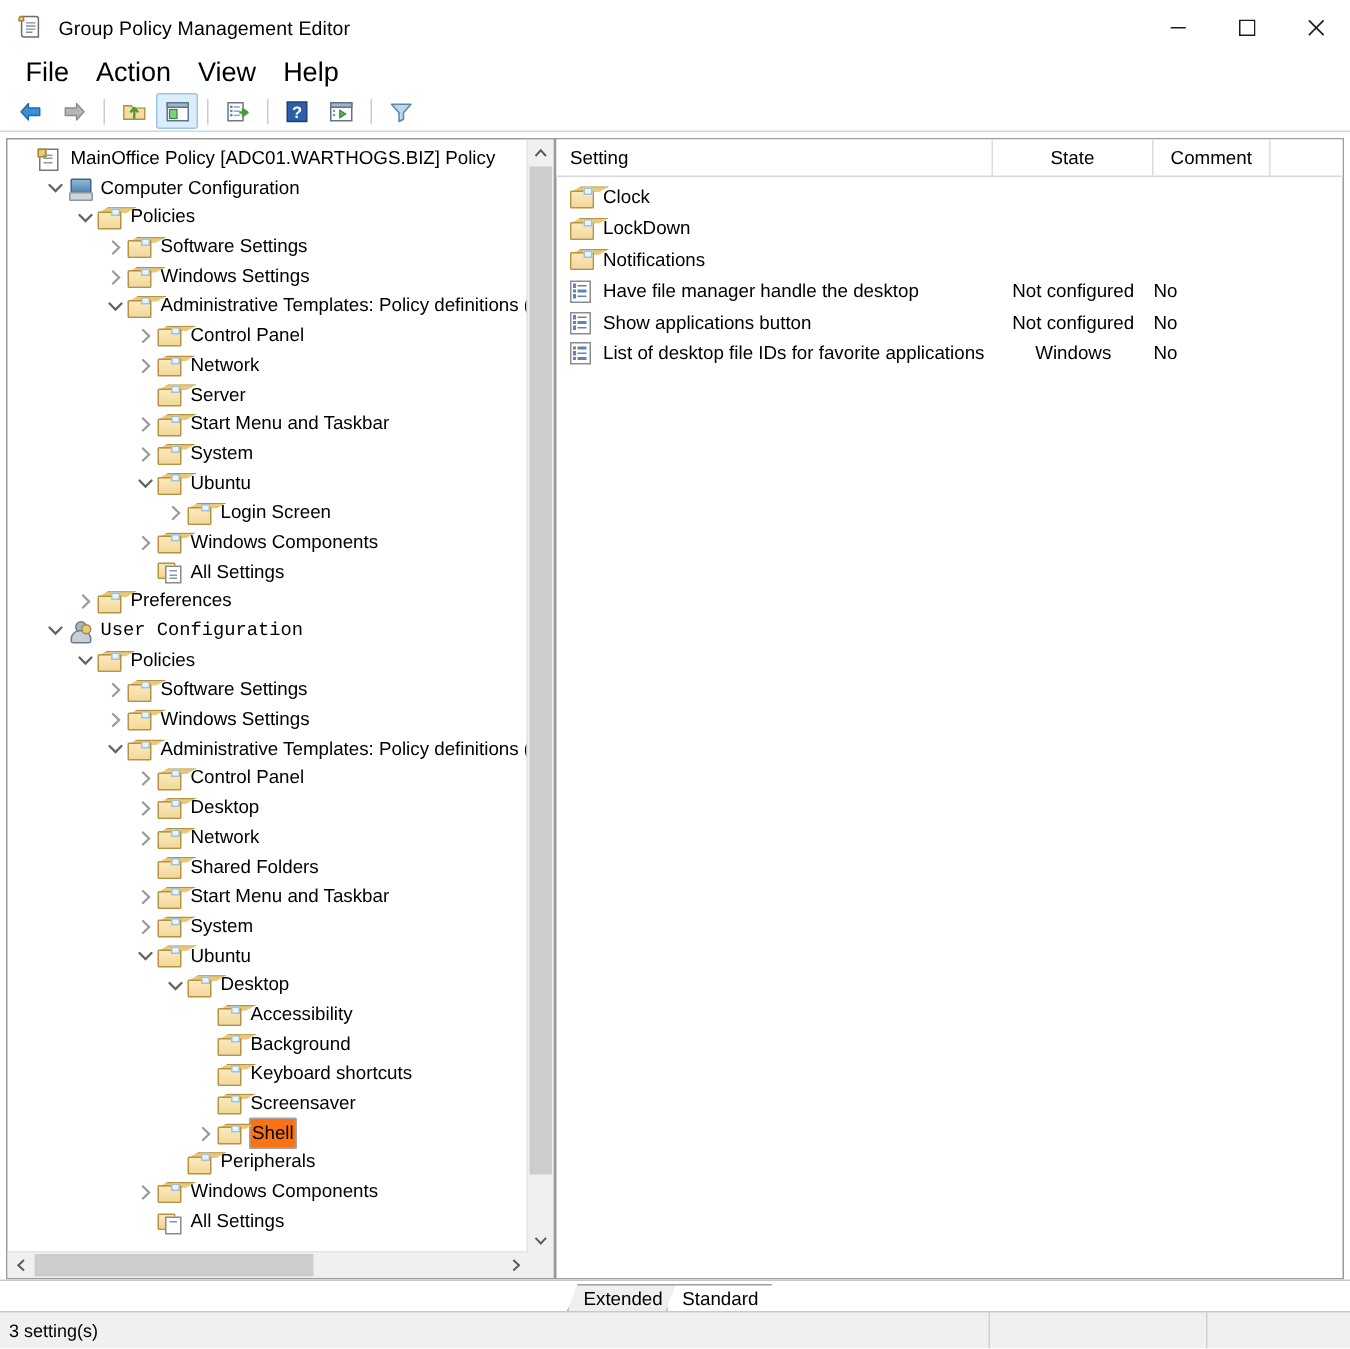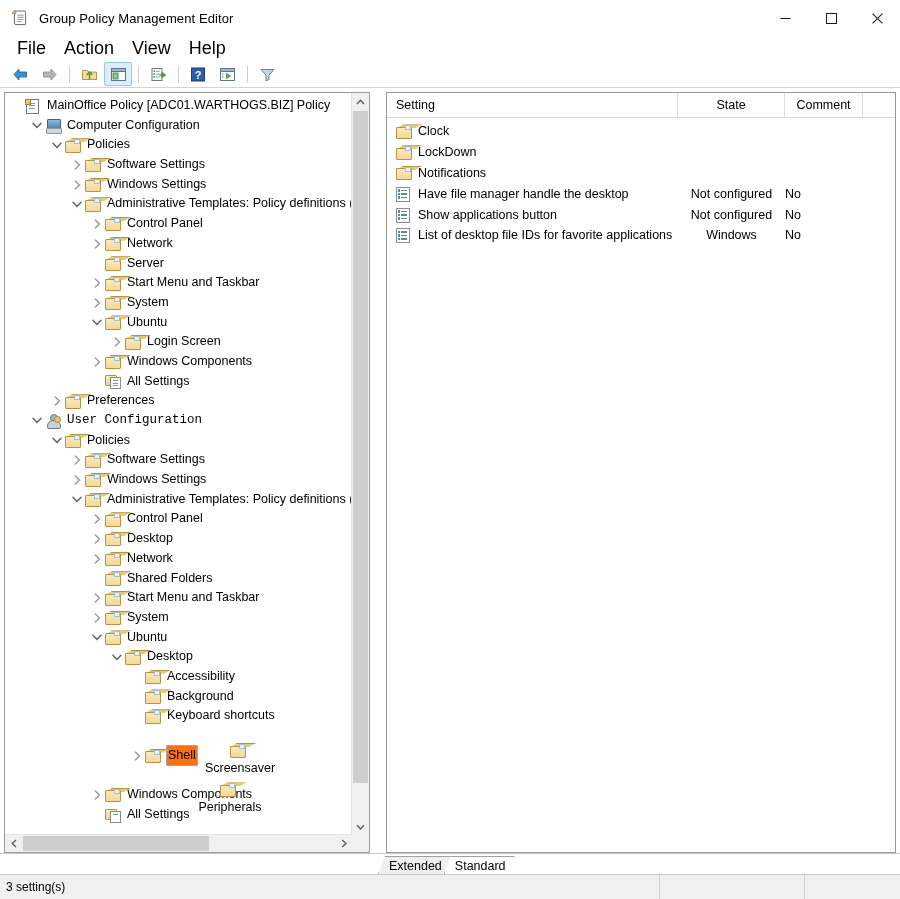--- a/index.html
+++ b/index.html
@@ -26,21 +26,21 @@
   .menu-item{padding:3px 9px;font-size:18px;color:#000;border-radius:1px;}
 
   
   .toolbar{height:26px;flex:0 0 26px;display:flex;align-items:center;padding-left:6px;
            background:#ffffff;border-bottom:1px solid #d5d5d5;}
   .tb-btn{width:26px;height:22px;display:flex;align-items:center;justify-content:center;margin-right:1px;border:1px solid transparent;border-radius:2px;}
   .tb-btn.active{background:#dcedfd;border:1px solid #99c7e8;}
   .tb-sep{width:1px;height:17px;background:#cdcdcd;margin:0 5px;}
 
   
-  .body-area{flex:1 1 auto;display:flex;padding:4px 4px 0 4px;gap:16px;min-height:0;background:#ffffff;}
+  .body-area{flex:1 1 auto;display:flex;padding:4px 4px 0 4px;gap:0;min-height:0;background:#ffffff;}
 
   .pane{border:1px solid #9a9a9a;background:#fff;position:relative;display:flex;flex-direction:column;min-height:0;}
   .tree-pane{width:364px;flex:0 0 364px;}
   .list-pane{flex:1 1 auto;}
 
   
   .tree-viewport{position:relative;flex:1 1 auto;overflow:hidden;}
   .tree-scroll{position:absolute;inset:0;right:17px;bottom:17px;overflow:hidden;}
   .tree-inner{padding-top:3px;}
   .trow{height:19.7px;display:flex;align-items:center;white-space:nowrap;font-size:12.5px;line-height:19.7px;}
@@ -495,35 +495,35 @@
               <div class="trow" style="padding-left: 124px;">
                 <span class="twist"></span>
                 <span class="tico"><span class="ic-folder"><span class="tab"></span><span class="bod"></span><span class="pg"></span></span></span>
                 <span class="tlabel">Background</span>
               </div>
               <div class="trow" style="padding-left: 124px;">
                 <span class="twist"></span>
                 <span class="tico"><span class="ic-folder"><span class="tab"></span><span class="bod"></span><span class="pg"></span></span></span>
                 <span class="tlabel">Keyboard shortcuts</span>
               </div>
-              <div class="trow" style="padding-left: 124px; flex-direction: column;">
+              <div class="trow" style="padding-left: 124px;">
                 <span class="twist"></span>
                 <span class="tico"><span class="ic-folder"><span class="tab"></span><span class="bod"></span><span class="pg"></span></span></span>
                 <span class="tlabel">Screensaver</span>
               </div>
               <div class="trow selected" style="padding-left: 124px;">
                 <span class="twist">
                   <svg width="7" height="10" viewBox="0 0 7 10">
                     <path d="M1.3 1 L5.4 5 L1.3 9" fill="none" stroke="#9a9a9a" stroke-width="1.5" stroke-linecap="round"></path>
                   </svg>
                 </span>
                 <span class="tico"><span class="ic-folder"><span class="tab"></span><span class="bod"></span><span class="pg"></span></span></span>
                 <span class="tlabel">Shell</span>
               </div>
-              <div class="trow" style="padding-left: 104px; flex-direction: column;">
+              <div class="trow" style="padding-left: 104px;">
                 <span class="twist"></span>
                 <span class="tico"><span class="ic-folder"><span class="tab"></span><span class="bod"></span><span class="pg"></span></span></span>
                 <span class="tlabel">Peripherals</span>
               </div>
               <div class="trow" style="padding-left: 84px;">
                 <span class="twist">
                   <svg width="7" height="10" viewBox="0 0 7 10">
                     <path d="M1.3 1 L5.4 5 L1.3 9" fill="none" stroke="#9a9a9a" stroke-width="1.5" stroke-linecap="round"></path>
                   </svg>
                 </span>

